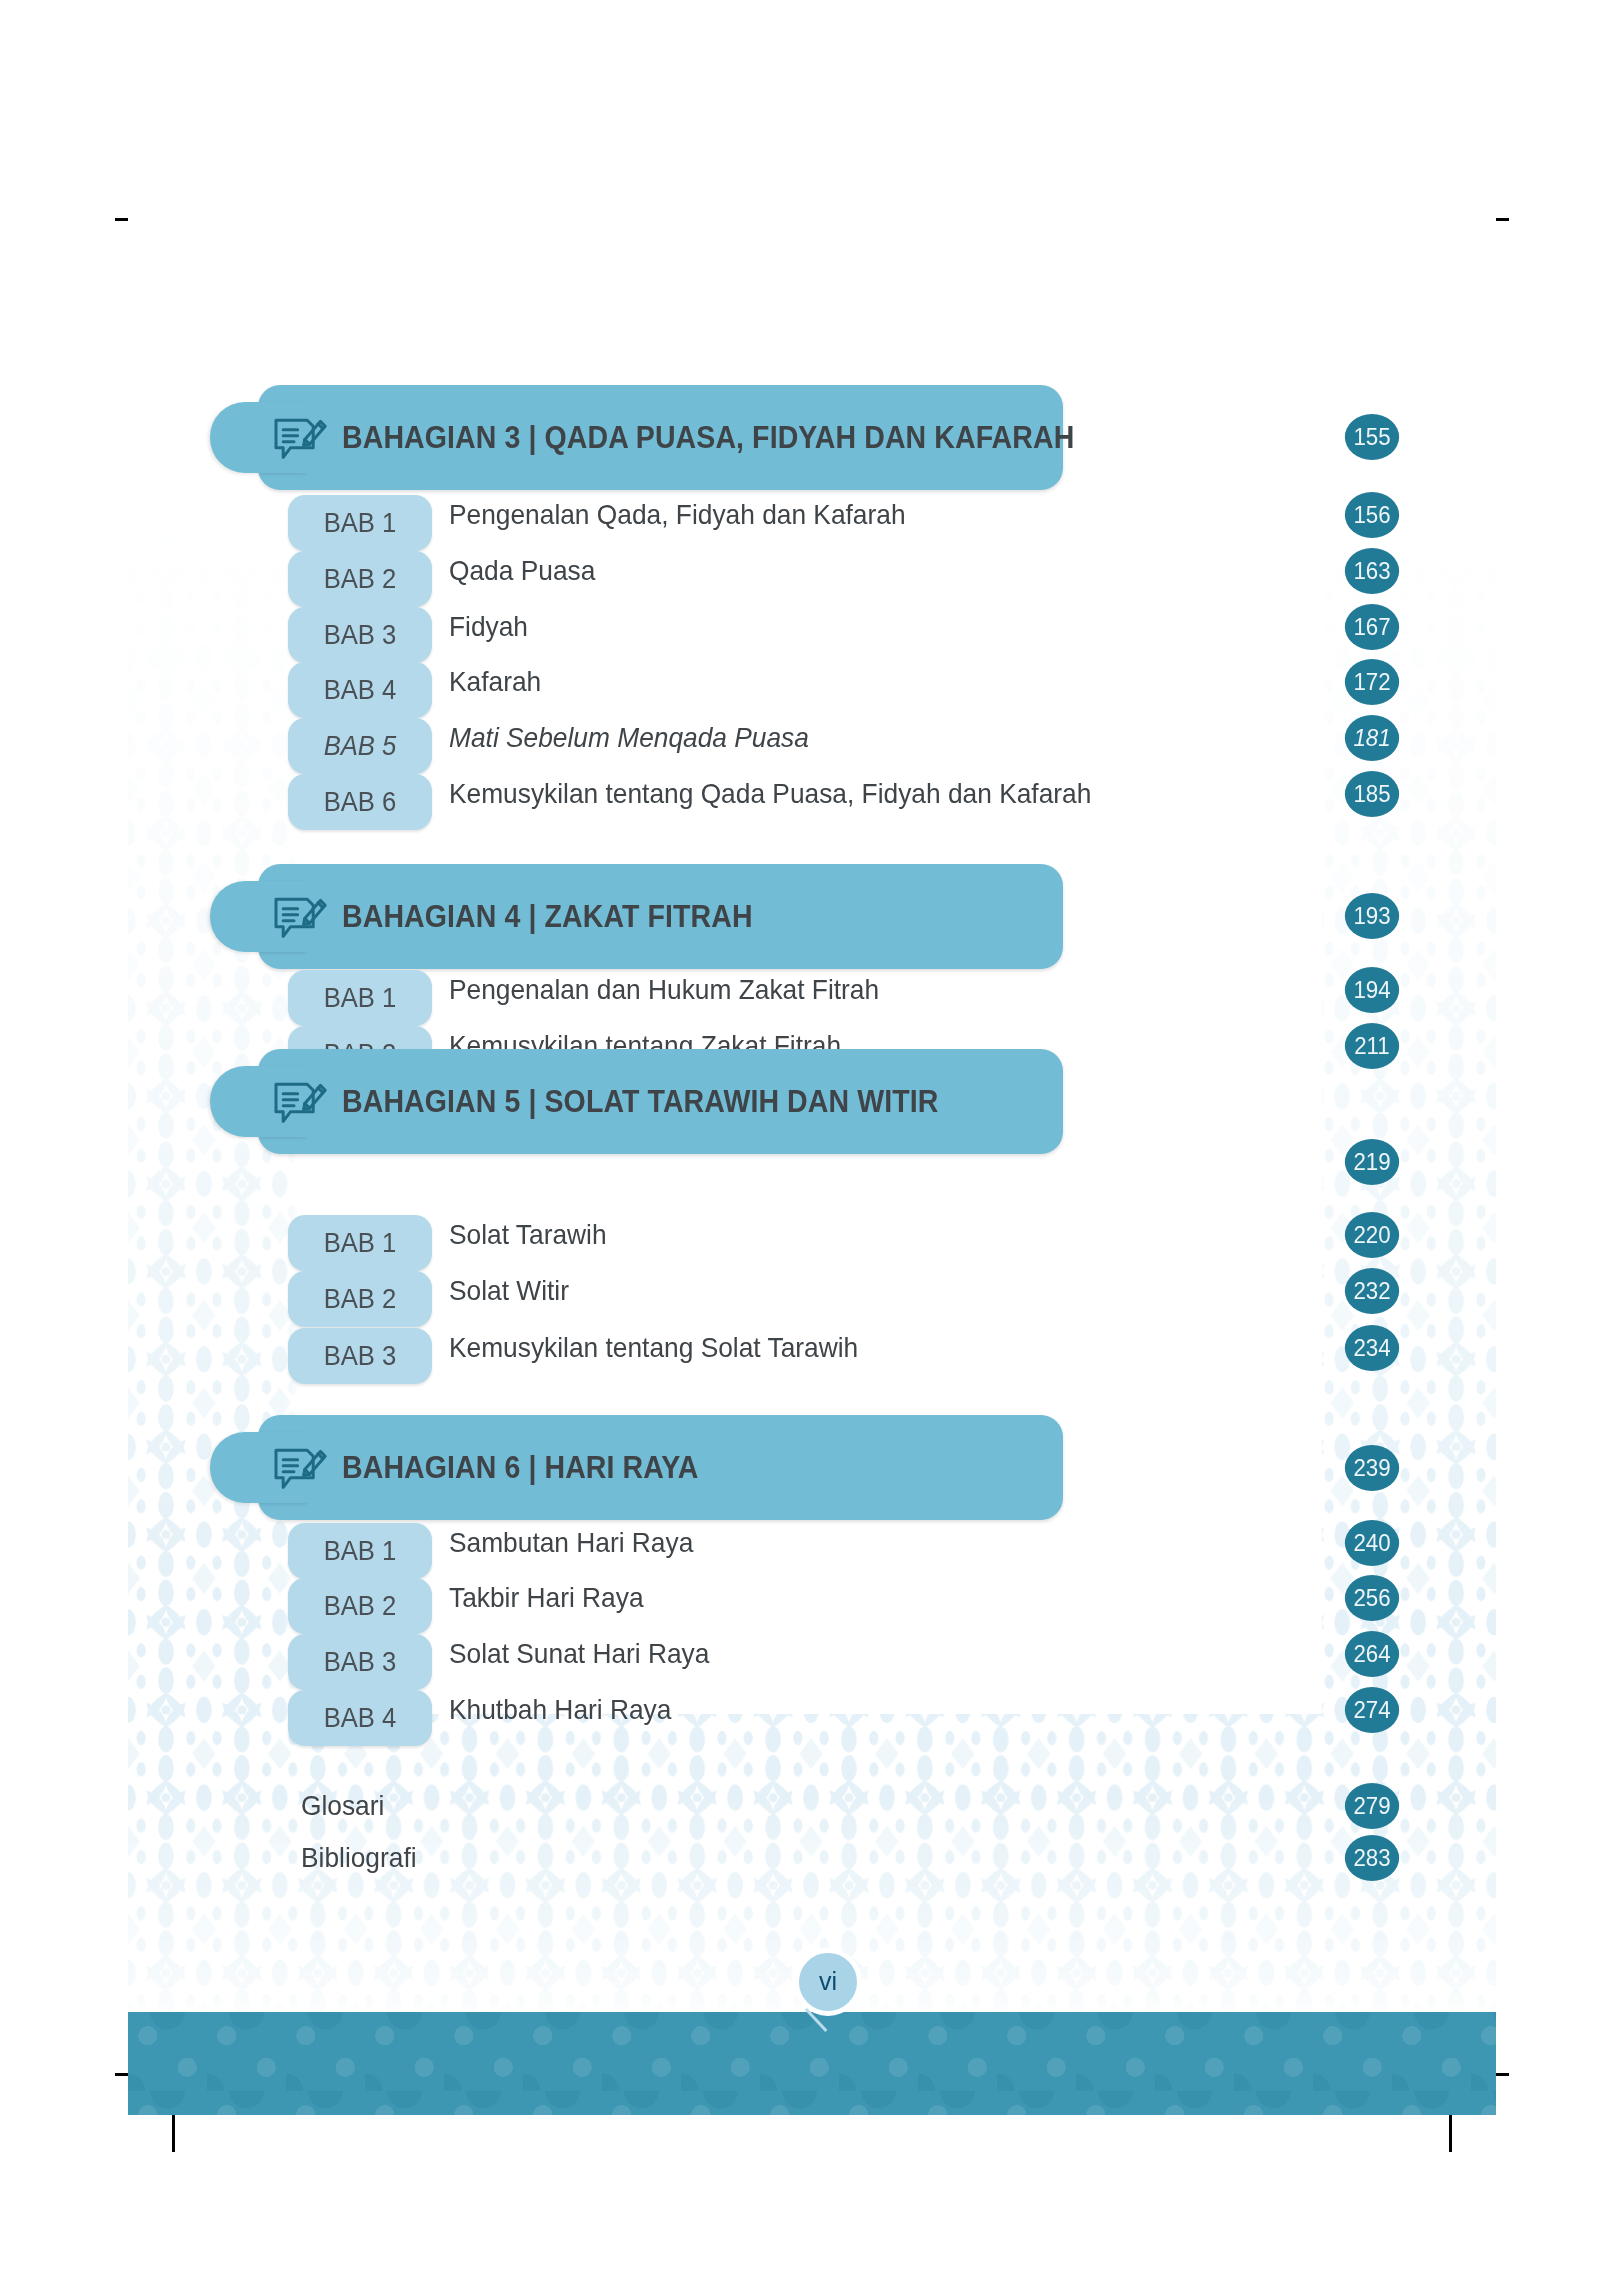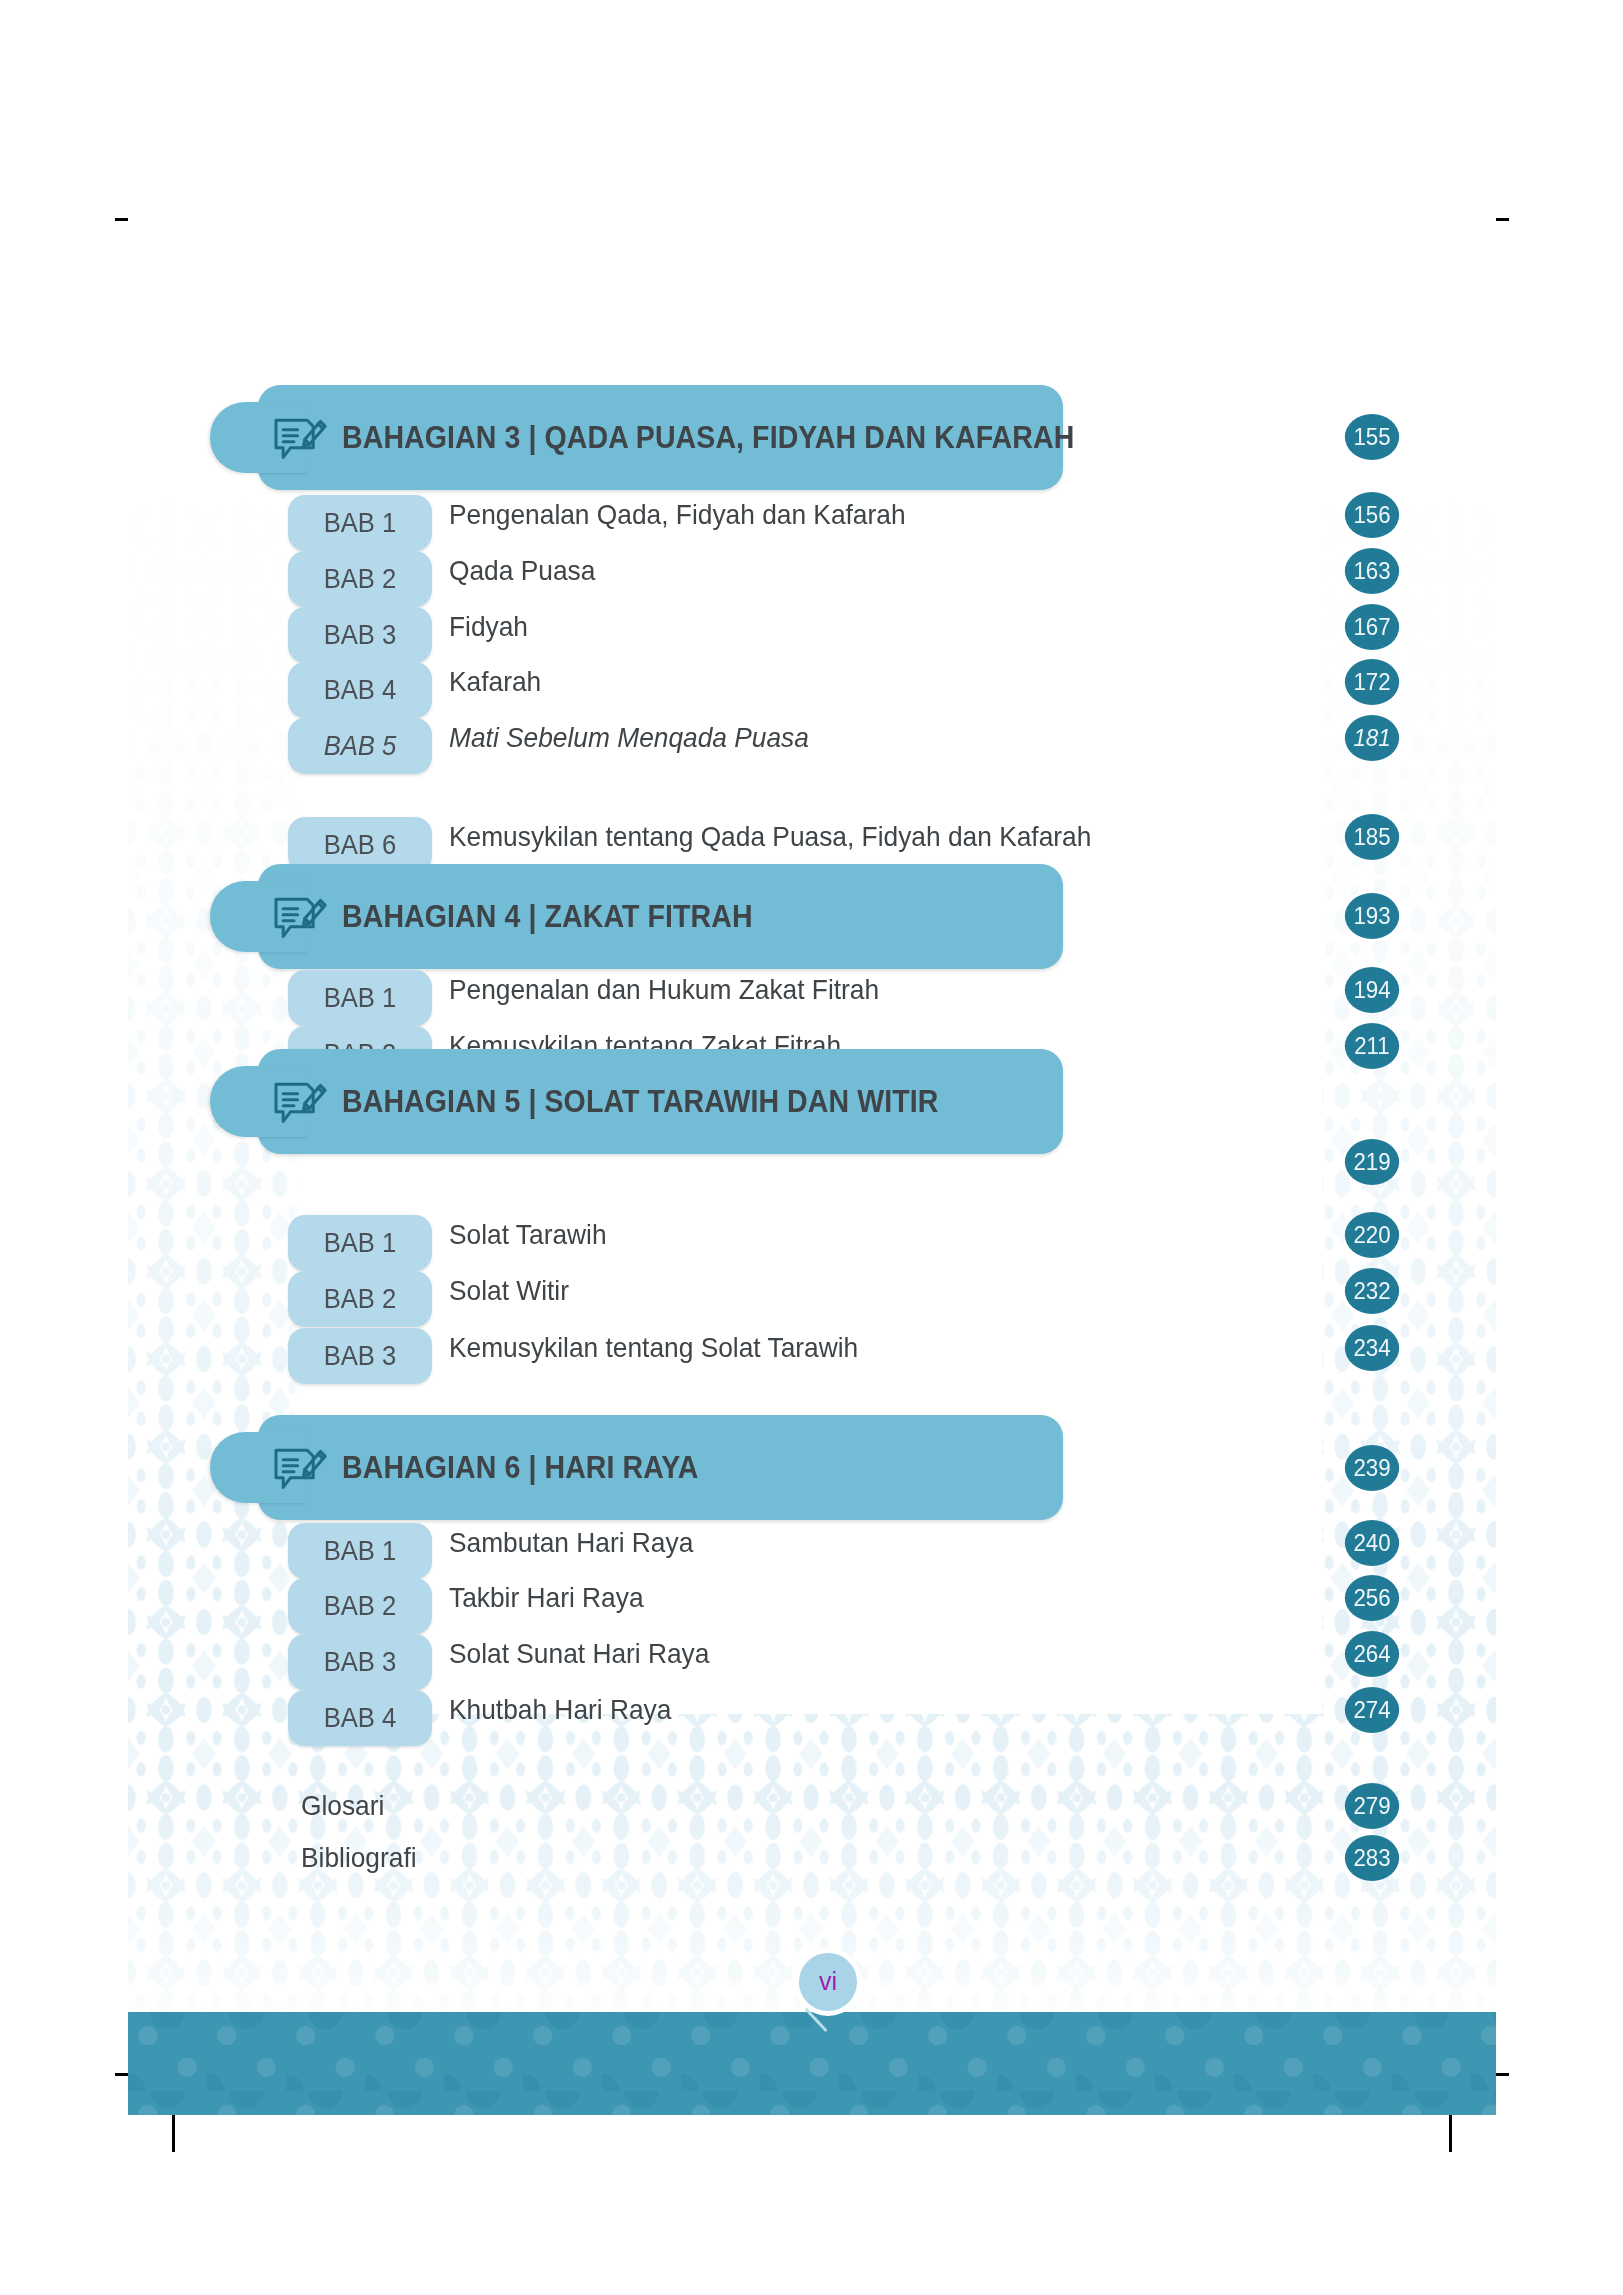--- a/index.html
+++ b/index.html
@@ -130,21 +130,21 @@
     background:#217a96;color:#eef6f9;
     font-size:23px;text-align:center;line-height:46px;
     transform:scaleX(.97);
   }
 
   
   #folio{
     position:absolute;left:666px;top:1948px;width:68px;height:68px;
     border-radius:50%;background:#a9d3e6;
     border:5.9px solid #ffffff;box-sizing:border-box;
-    text-align:center;line-height:56px;font-size:25px;color:#a21caf;
+    text-align:center;line-height:56px;font-size:25px;color:#0c4a6e;
     z-index:9;
   }
   #folio .tail{
     position:absolute;left:7.9px;top:55px;width:30px;height:2.6px;
     background:#bcdcea;transform:rotate(47deg);transform-origin:left top;
   }
 </style>
 </head>
 <body>
 
@@ -246,21 +246,21 @@
         <div class="rowttl">Kafarah</div>
         <div class="badge" style="left:1216px;top:5.2px;">172</div>
       </div>
       <div class="row" style="top:710px;font-style:italic;">
         <div class="pill">
             <span>BAB 5</span>
           </div>
         <div class="rowttl">Mati Sebelum Menqada Puasa</div>
         <div class="badge" style="left:1216px;top:5.2px;">181</div>
       </div>
-      <div class="row" style="top:809px;">
+      <div class="row" style="top:766px;">
         <div class="pill">
             <span>BAB 6</span>
           </div>
         <div class="rowttl">Kemusykilan tentang Qada Puasa, Fidyah dan Kafarah</div>
         <div class="badge" style="left:1216px;top:5.2px;">185</div>
       </div>
     </div>
 
     <div class="section" style="top:0px;">
       <div class="hdr" style="top:864px;">

